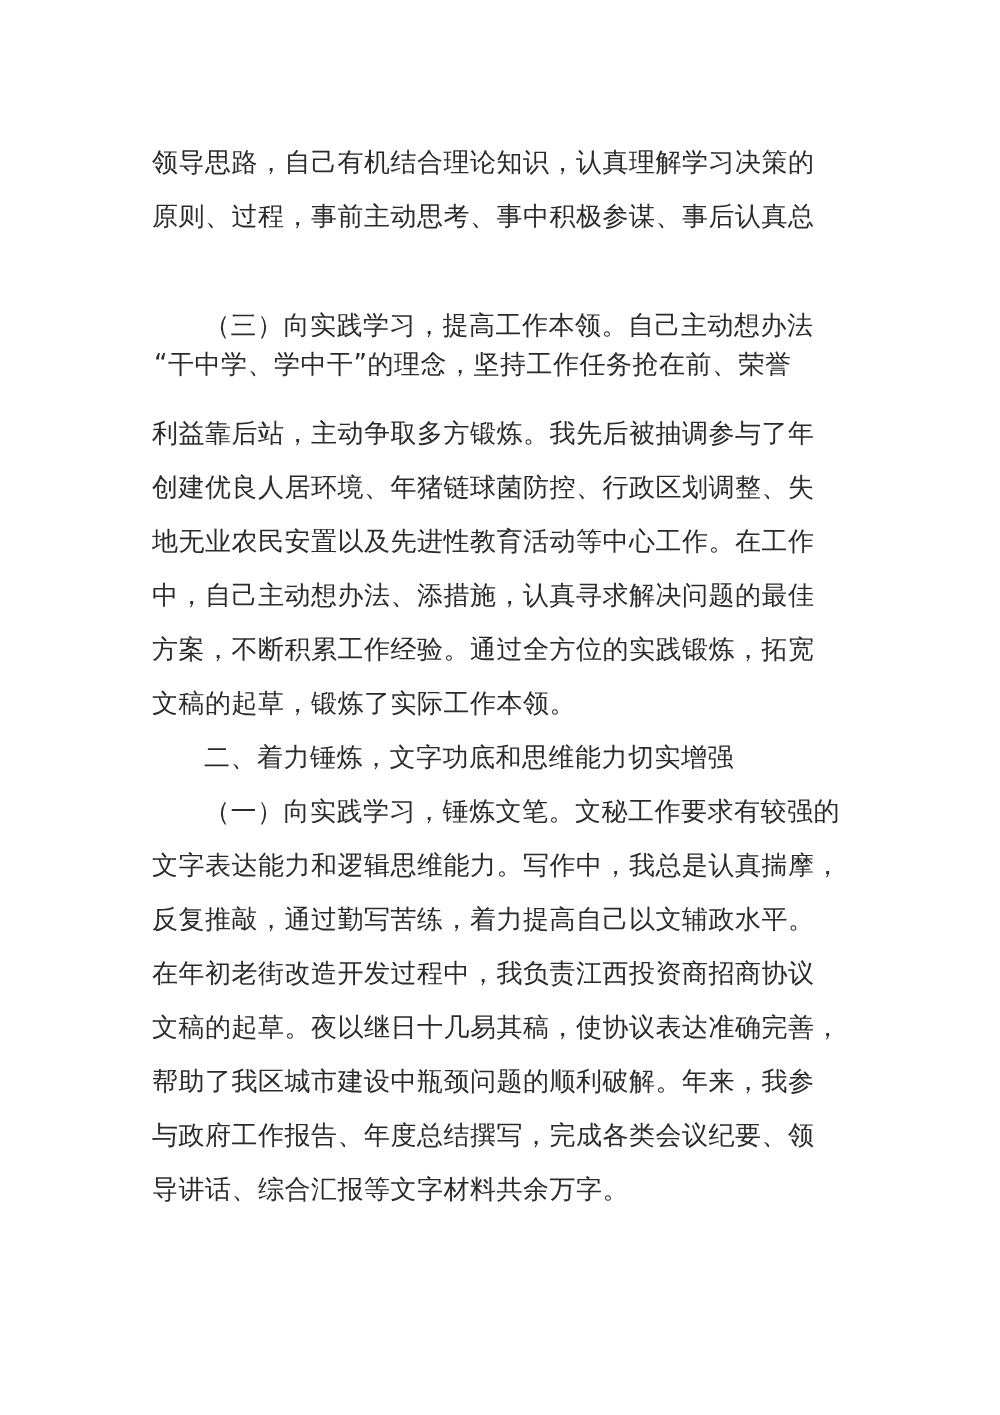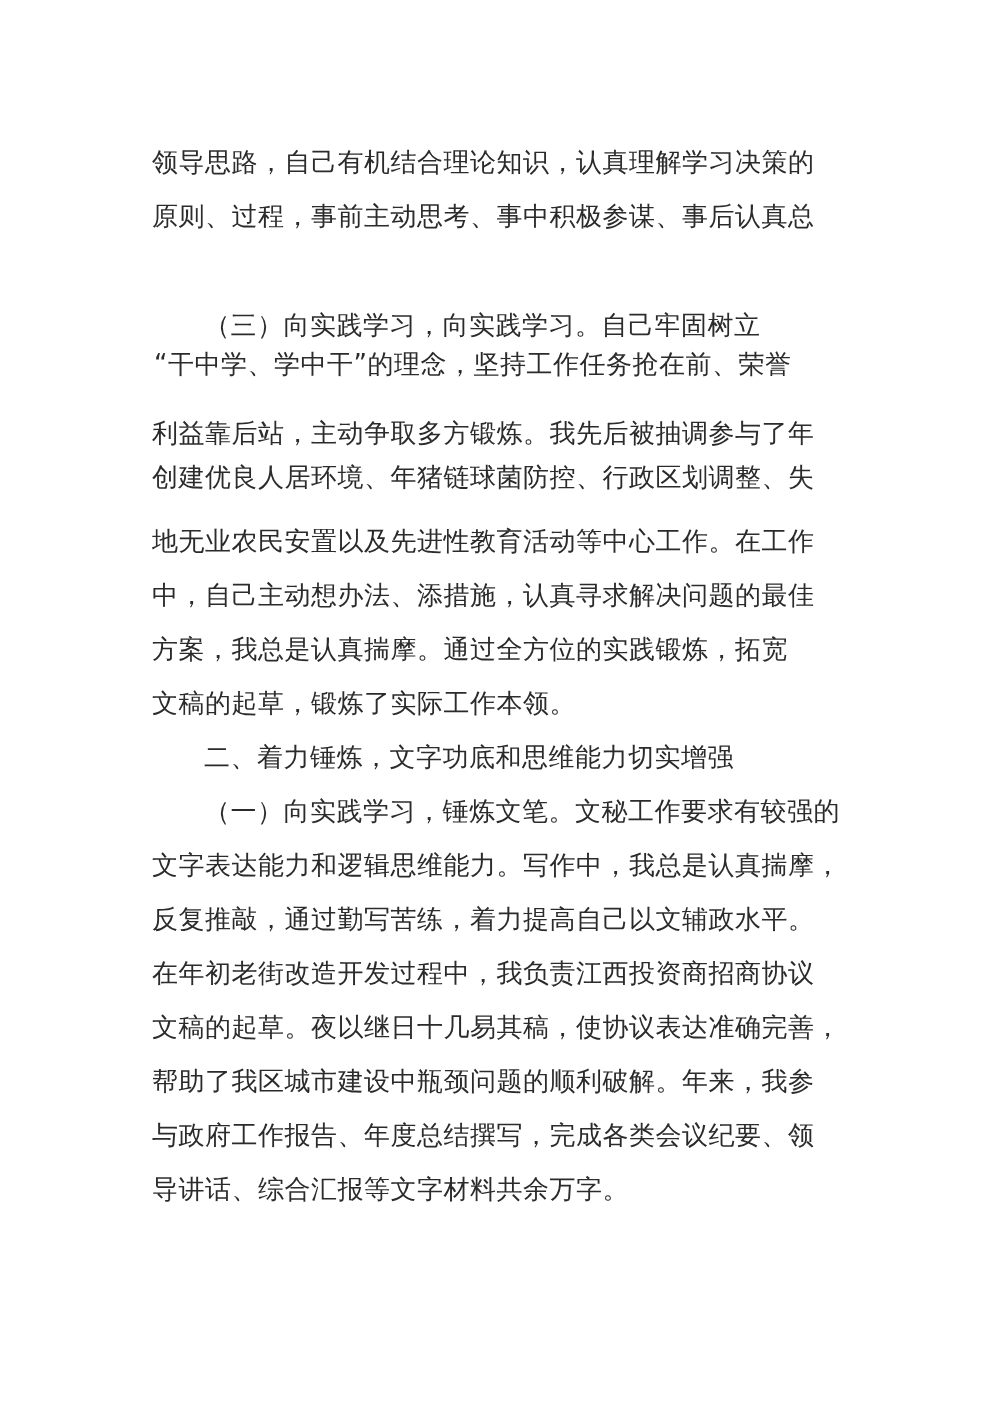--- a/index.html
+++ b/index.html
@@ -18,27 +18,27 @@
       white-space: nowrap;
       letter-spacing: 0.5px;
     }
   </style>
 </head>
 <body>
 
 <div class="page">
   <div class="line" style="top:142px;left:152px">领导思路，自己有机结合理论知识，认真理解学习决策的</div>
   <div class="line" style="top:196px;left:152px">原则、过程，事前主动思考、事中积极参谋、事后认真总</div>
-  <div class="line" style="top:305px;left:204px">（三）向实践学习，向实践学习。自己牢固树立</div>
+  <div class="line" style="top:305px;left:204px">（三）向实践学习，提高工作本领。自己主动想办法</div>
   <div class="line" style="top:344px;left:154px">“干中学、学中干”的理念，坚持工作任务抢在前、荣誉</div>
   <div class="line" style="top:413px;left:152px">利益靠后站，主动争取多方锻炼。我先后被抽调参与了年</div>
-  <div class="line" style="top:457px;left:152px">创建优良人居环境、年猪链球菌防控、行政区划调整、失</div>
+  <div class="line" style="top:467px;left:152px">创建优良人居环境、年猪链球菌防控、行政区划调整、失</div>
   <div class="line" style="top:521px;left:152px">地无业农民安置以及先进性教育活动等中心工作。在工作</div>
   <div class="line" style="top:575px;left:152px">中，自己主动想办法、添措施，认真寻求解决问题的最佳</div>
-  <div class="line" style="top:629px;left:152px">方案，我总是认真揣摩。通过全方位的实践锻炼，拓宽</div>
+  <div class="line" style="top:629px;left:152px">方案，不断积累工作经验。通过全方位的实践锻炼，拓宽</div>
   <div class="line" style="top:683px;left:152px">文稿的起草，锻炼了实际工作本领。</div>
   <div class="line" style="top:737px;left:204px">二、着力锤炼，文字功底和思维能力切实增强</div>
   <div class="line" style="top:791px;left:204px">（一）向实践学习，锤炼文笔。文秘工作要求有较强的</div>
   <div class="line" style="top:845px;left:152px">文字表达能力和逻辑思维能力。写作中，我总是认真揣摩，</div>
   <div class="line" style="top:899px;left:152px">反复推敲，通过勤写苦练，着力提高自己以文辅政水平。</div>
   <div class="line" style="top:953px;left:152px">在年初老街改造开发过程中，我负责江西投资商招商协议</div>
   <div class="line" style="top:1007px;left:152px">文稿的起草。夜以继日十几易其稿，使协议表达准确完善，</div>
   <div class="line" style="top:1061px;left:152px">帮助了我区城市建设中瓶颈问题的顺利破解。年来，我参</div>
   <div class="line" style="top:1115px;left:152px">与政府工作报告、年度总结撰写，完成各类会议纪要、领</div>
   <div class="line" style="top:1169px;left:152px">导讲话、综合汇报等文字材料共余万字。</div>

